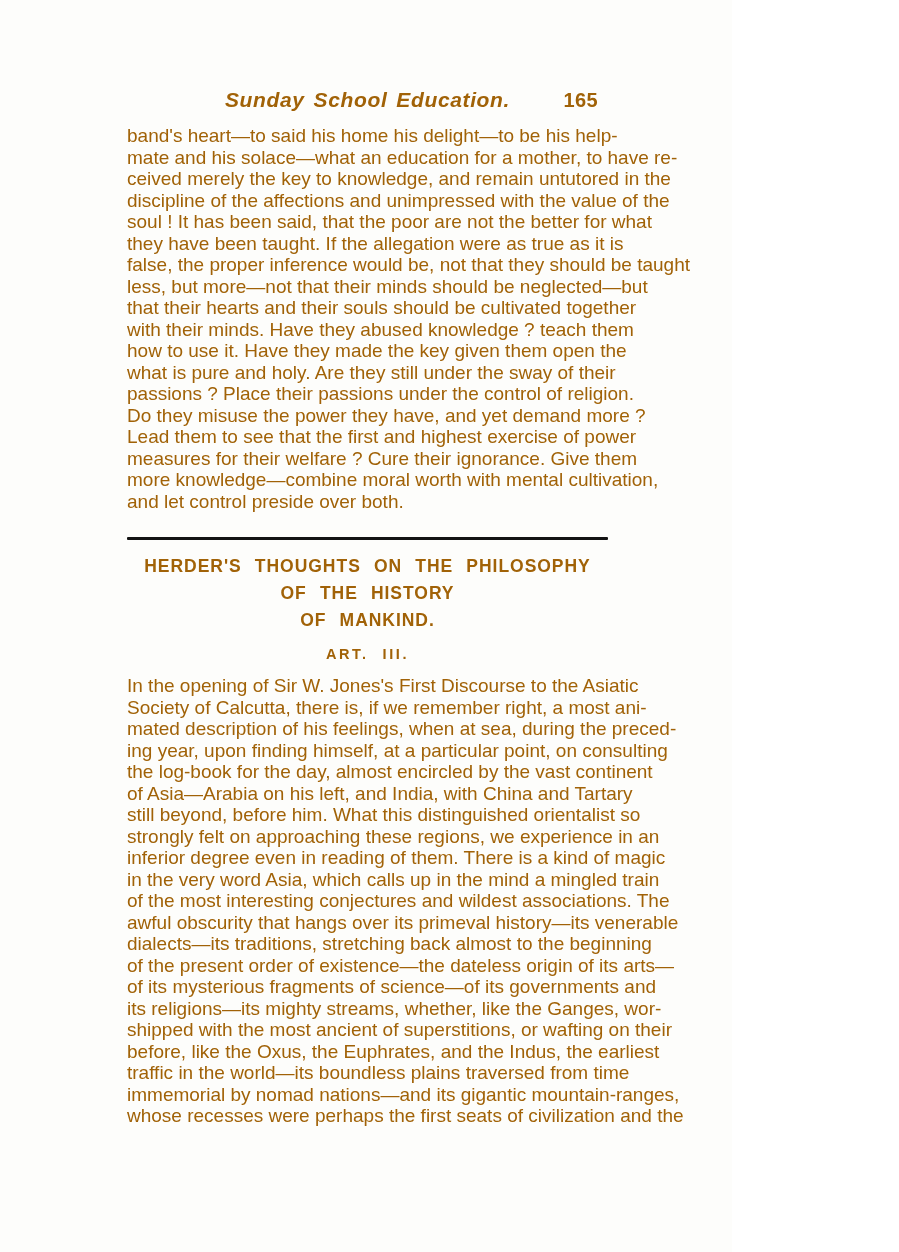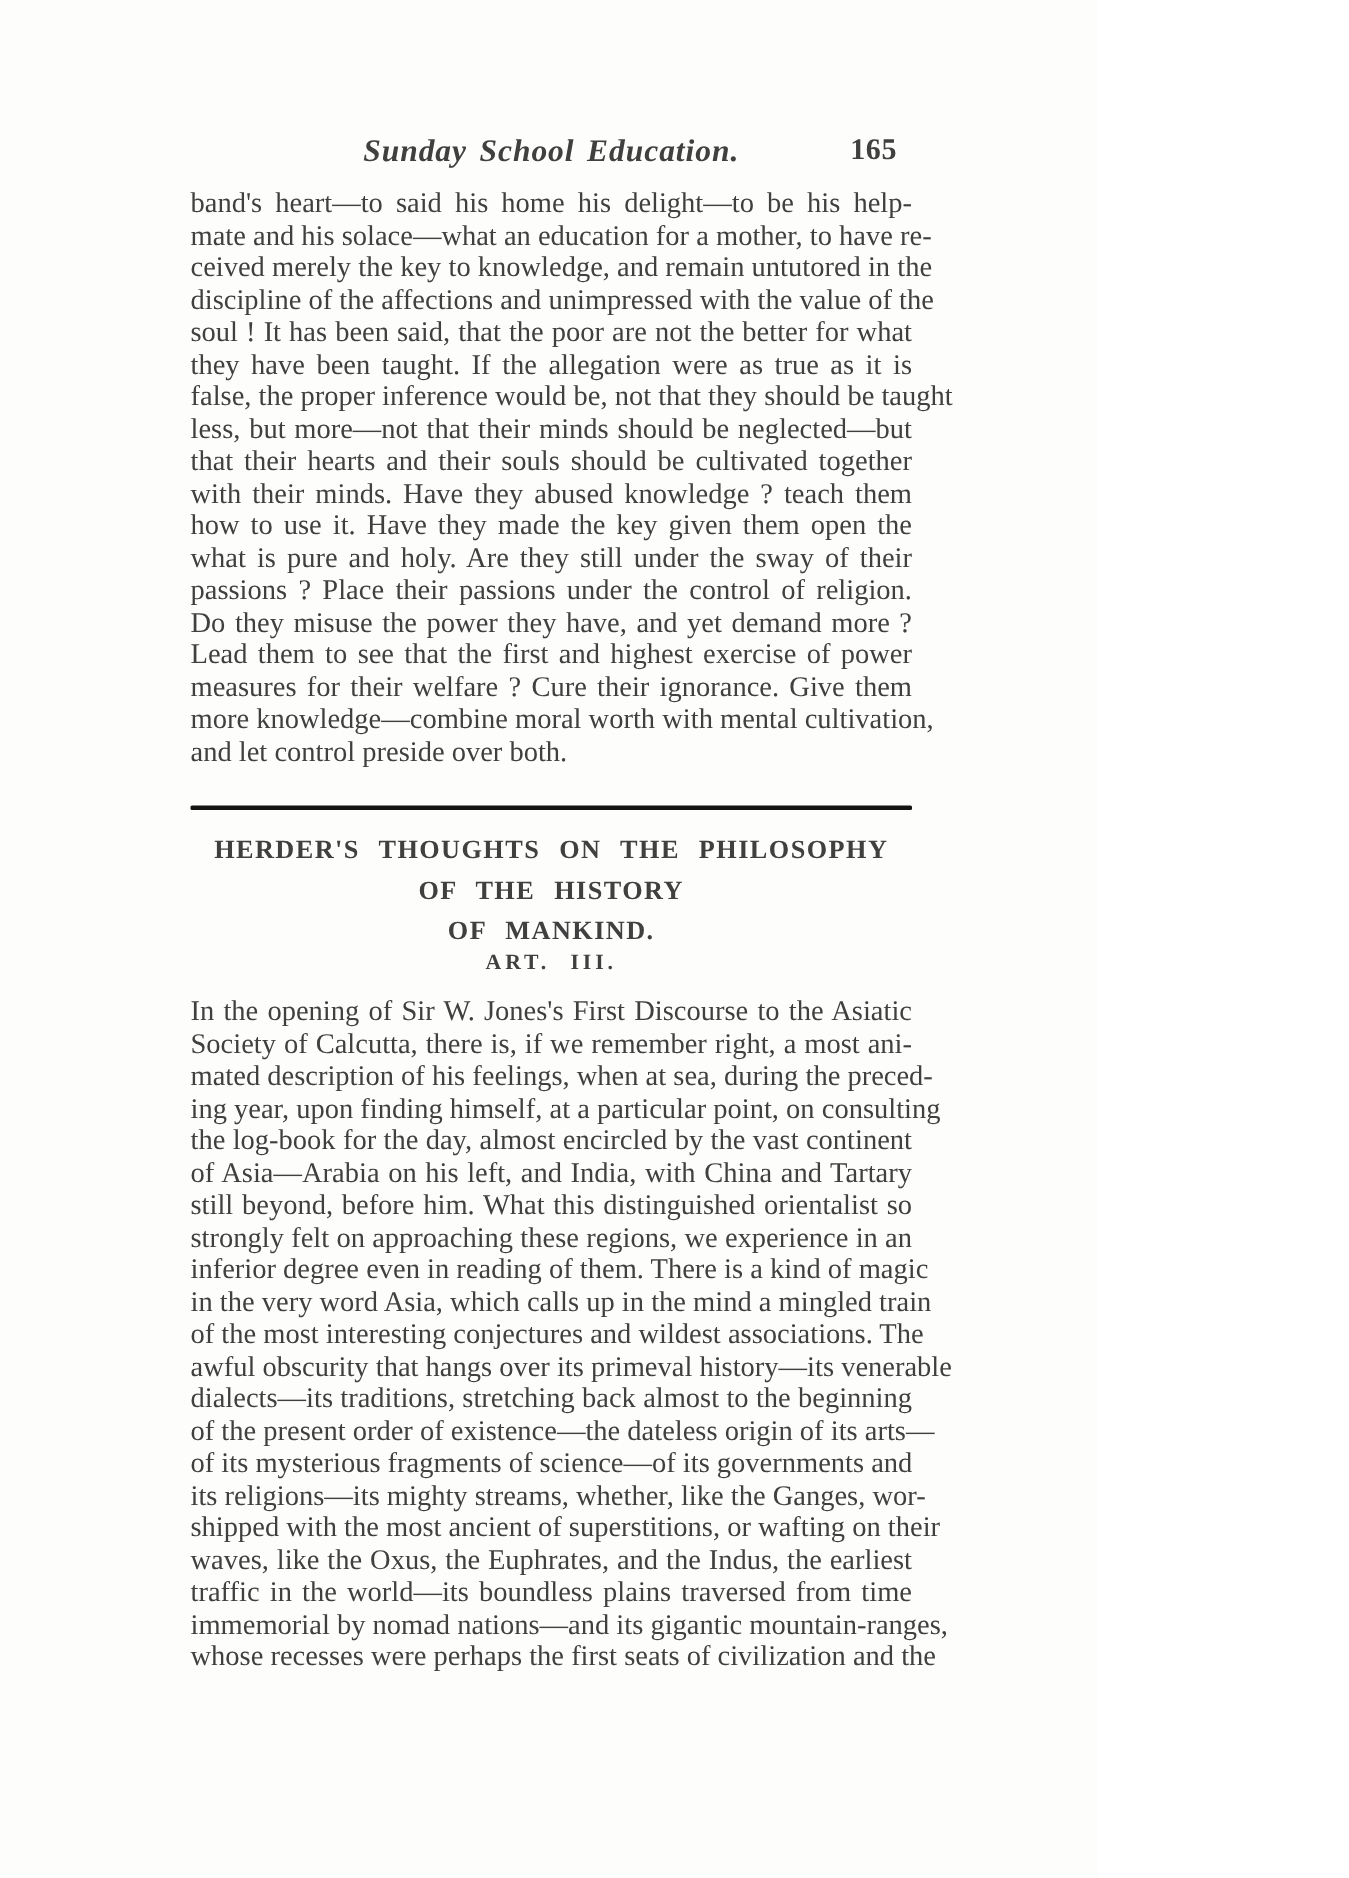--- a/index.html
+++ b/index.html
@@ -5,22 +5,22 @@
   html, body {
     margin: 0;
     padding: 0;
     background: #ffffff;
   }
   .page {
     position: relative;
     width: 732px;
     height: 1252px;
     background: #fdfdfb;
-    color: #404040;
-    font-family: Liberation Serif, serif;
+    color: #a16207;
+    font-family: Liberation Sans, sans-serif;
     overflow: hidden;
     box-sizing: border-box;
     padding: 88px 124px 0 127px;
   }
   
   .running-header {
     position: relative;
     height: 26px;
     margin-bottom: 11px;
   }
@@ -68,21 +68,21 @@
   .article-heading {
     margin-top: 13px;
     text-align: center;
     font-weight: bold;
     font-size: 17.5px;
     letter-spacing: 0.055em;
     word-spacing: 0.42em;
     line-height: 27px;
   }
   .article-label {
-    margin-top: 0;
+    margin-top: 12px;
     text-align: center;
     font-weight: bold;
     font-size: 14.5px;
     letter-spacing: 0.18em;
     word-spacing: 0.5em;
   }
   .article-body {
     margin-top: 13px;
   }
 </style>
@@ -137,19 +137,19 @@
       <div class="line">strongly felt on approaching these regions, we experience in an</div>
       <div class="line">inferior degree even in reading of them.  There is a kind of magic</div>
       <div class="line">in the very word Asia, which calls up in the mind a mingled train</div>
       <div class="line">of the most interesting conjectures and wildest associations.  The</div>
       <div class="line">awful obscurity that hangs over its primeval history—its venerable</div>
       <div class="line">dialects—its traditions, stretching back almost to the beginning</div>
       <div class="line">of the present order of existence—the dateless origin of its arts—</div>
       <div class="line">of its mysterious fragments of science—of its governments and</div>
       <div class="line">its religions—its mighty streams, whether, like the Ganges, wor-</div>
       <div class="line">shipped with the most ancient of superstitions, or wafting on their</div>
-      <div class="line">waves, like the Oxus, the Euphrates, and the Indus, the earliest</div>
+      <div class="line">before, like the Oxus, the Euphrates, and the Indus, the earliest</div>
       <div class="line">traffic in the world—its boundless plains traversed from time</div>
       <div class="line">immemorial by nomad nations—and its gigantic mountain-ranges,</div>
       <div class="line last">whose recesses were perhaps the first seats of civilization and the</div>
     </div>
 
 </div>
 
 </body></html>

